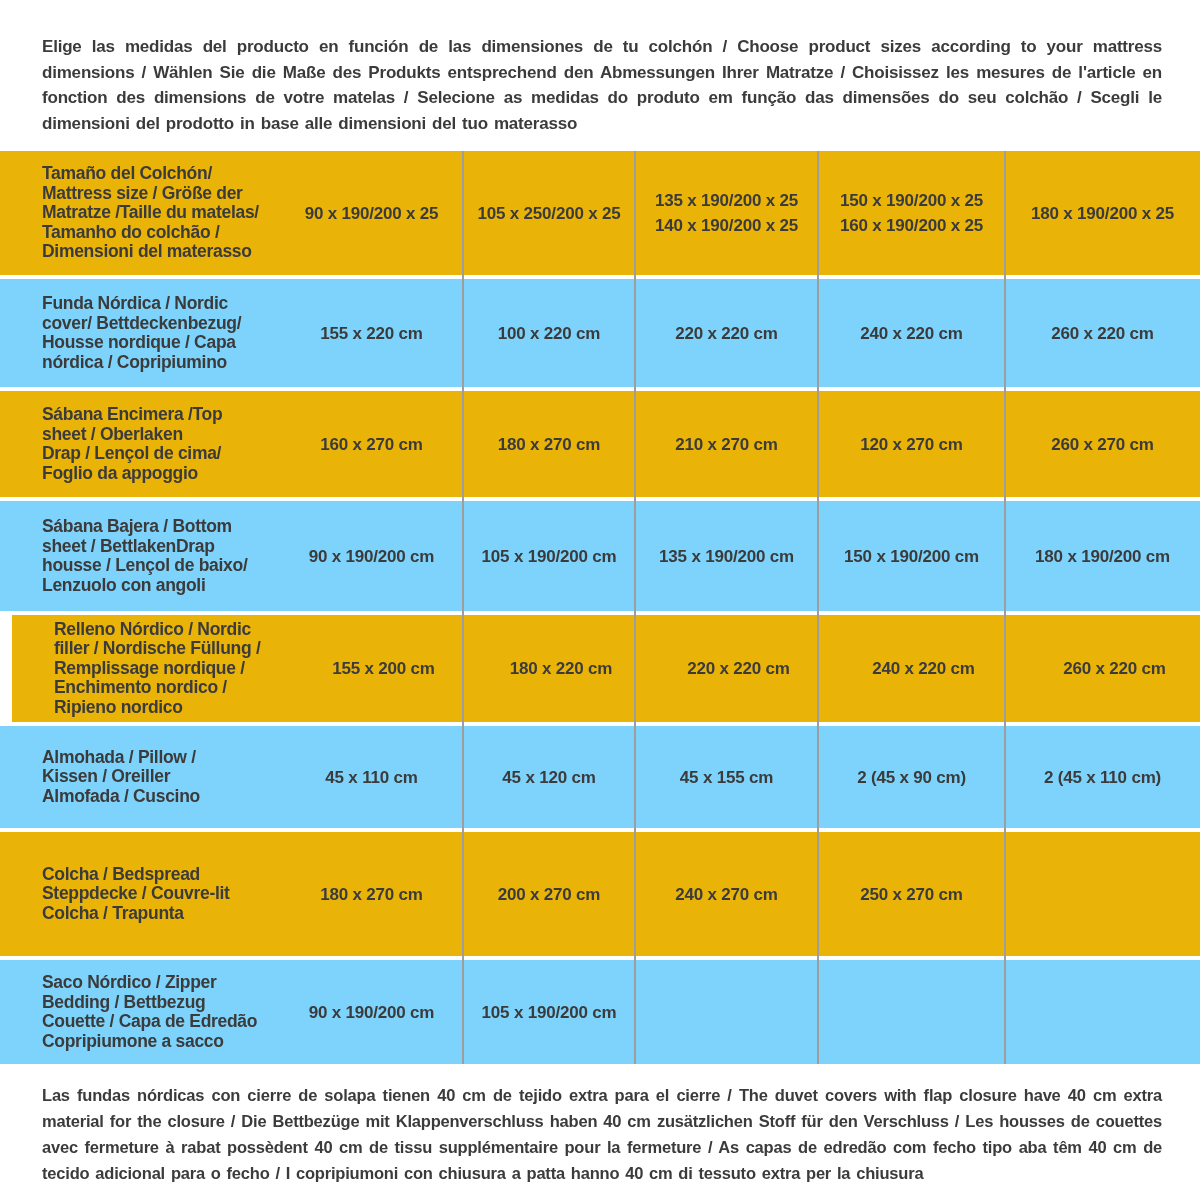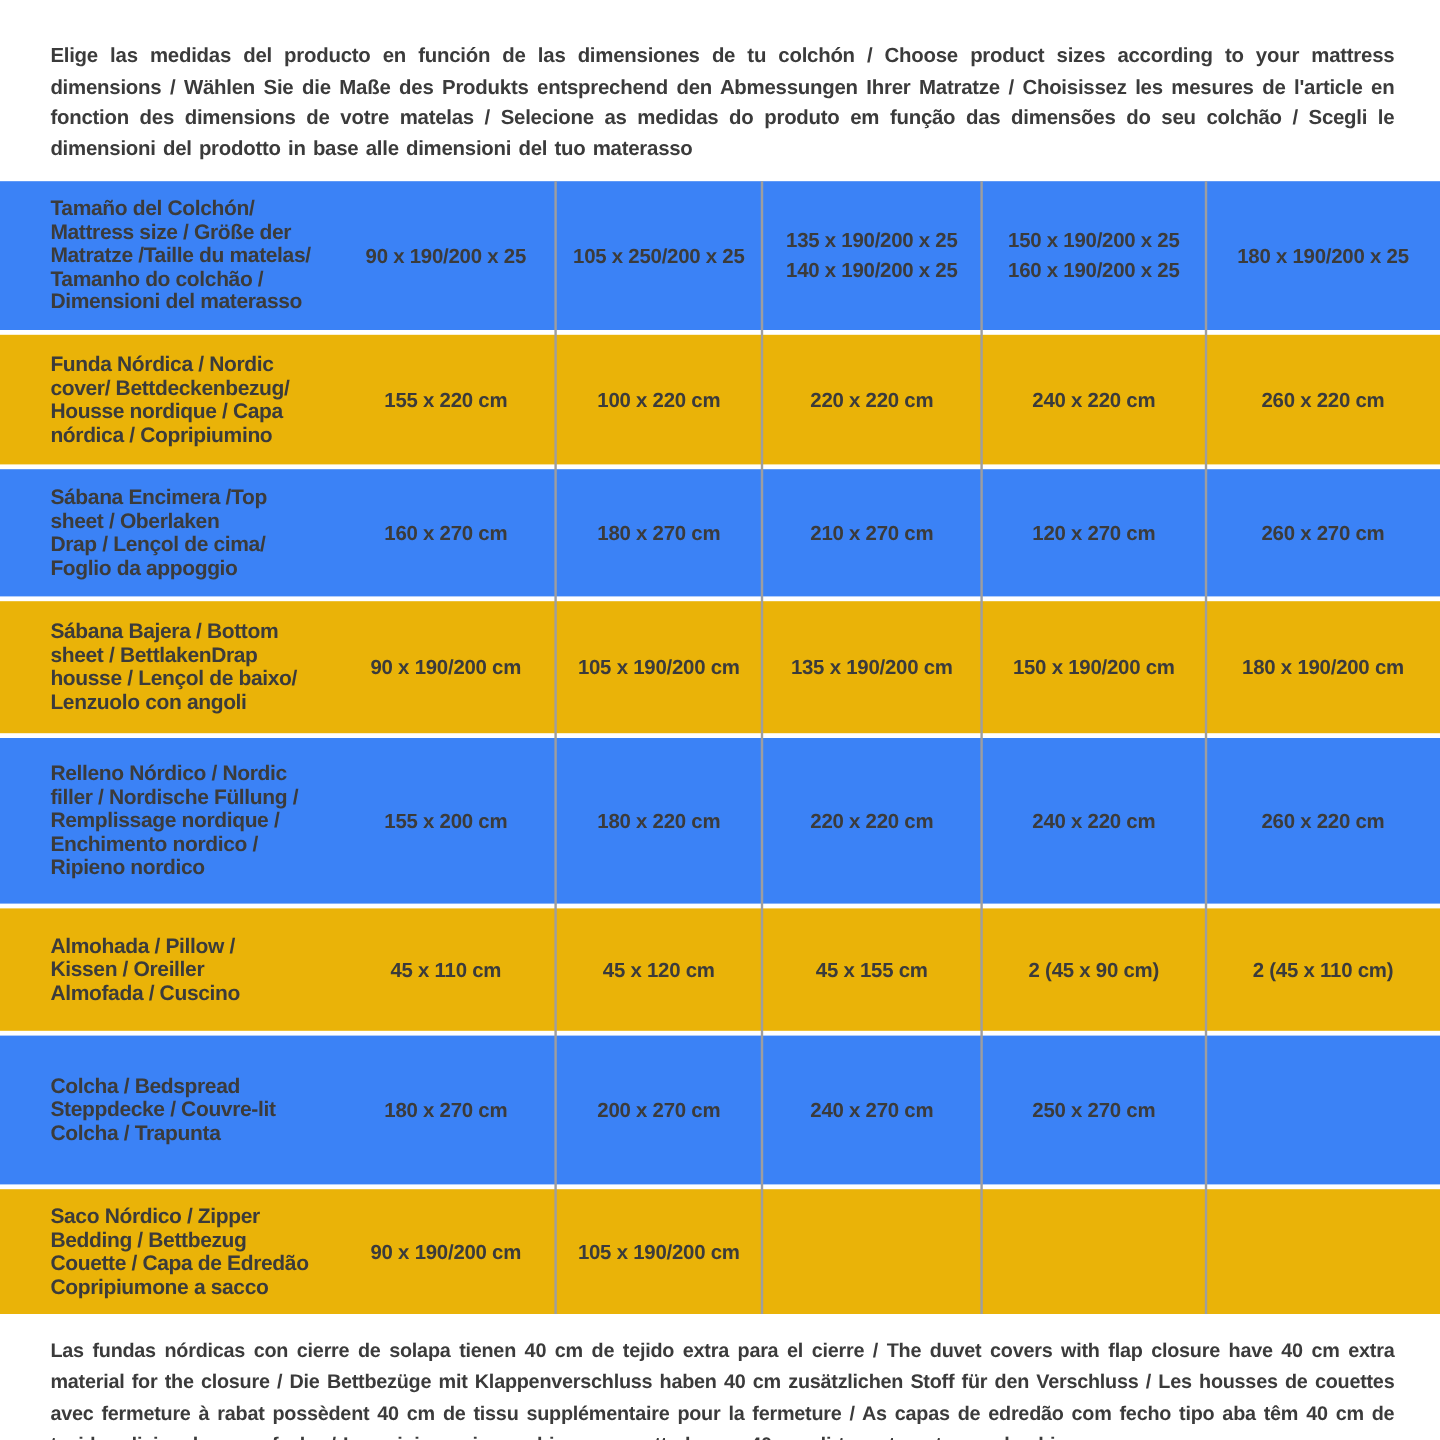--- a/index.html
+++ b/index.html
@@ -12,24 +12,24 @@
     margin:34px 40px 0 42px;width:1120px;
     font-size:17px;line-height:25.5px;text-align:justify;
     letter-spacing:-0.2px;word-spacing:1.5px;
   }
   .table-wrap{position:relative;margin-top:15px;width:1200px;}
   .row{
     display:grid;
     grid-template-columns:280px 183px 172px 183px 187px 195px;
   }
   .row + .row{margin-top:4px;}
-  .shade-a{background:#3b82f6;}
-  .shade-b{background:#eab308;}
+  .shade-a{background:#eab308;}
+  .shade-b{background:#7dd3fc;}
   .r0{height:124px;}.r1{height:108px;}.r2{height:106px;}.r3{height:110px;}
-  .r4{height:138px;}.r5{height:102px;}.r6{height:124px;}.r7{height:104px;}
+  .r4{height:107px;margin-left:12px;}.r5{height:102px;}.r6{height:124px;}.r7{height:104px;}
   .cell{min-width:0;}
   .label-cell{
     padding-left:42px;display:flex;align-items:center;
     font-size:17.5px;line-height:19.5px;letter-spacing:-0.3px;
     white-space:pre-line;
   }
   .value-cell{
     display:flex;align-items:center;justify-content:center;
     font-size:17px;line-height:25px;letter-spacing:-0.2px;
     text-align:center;white-space:pre-line;

